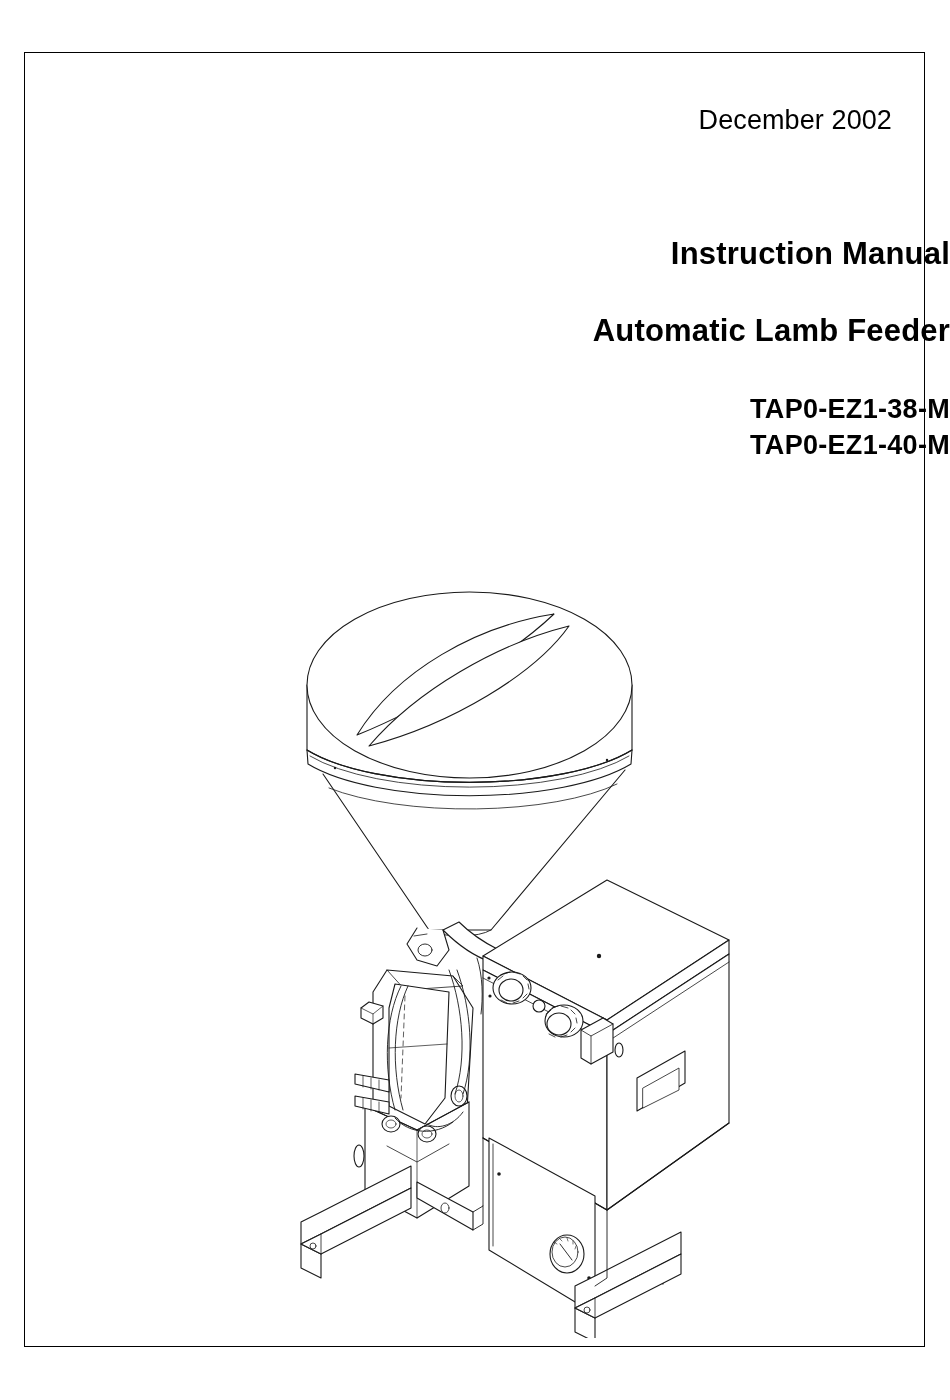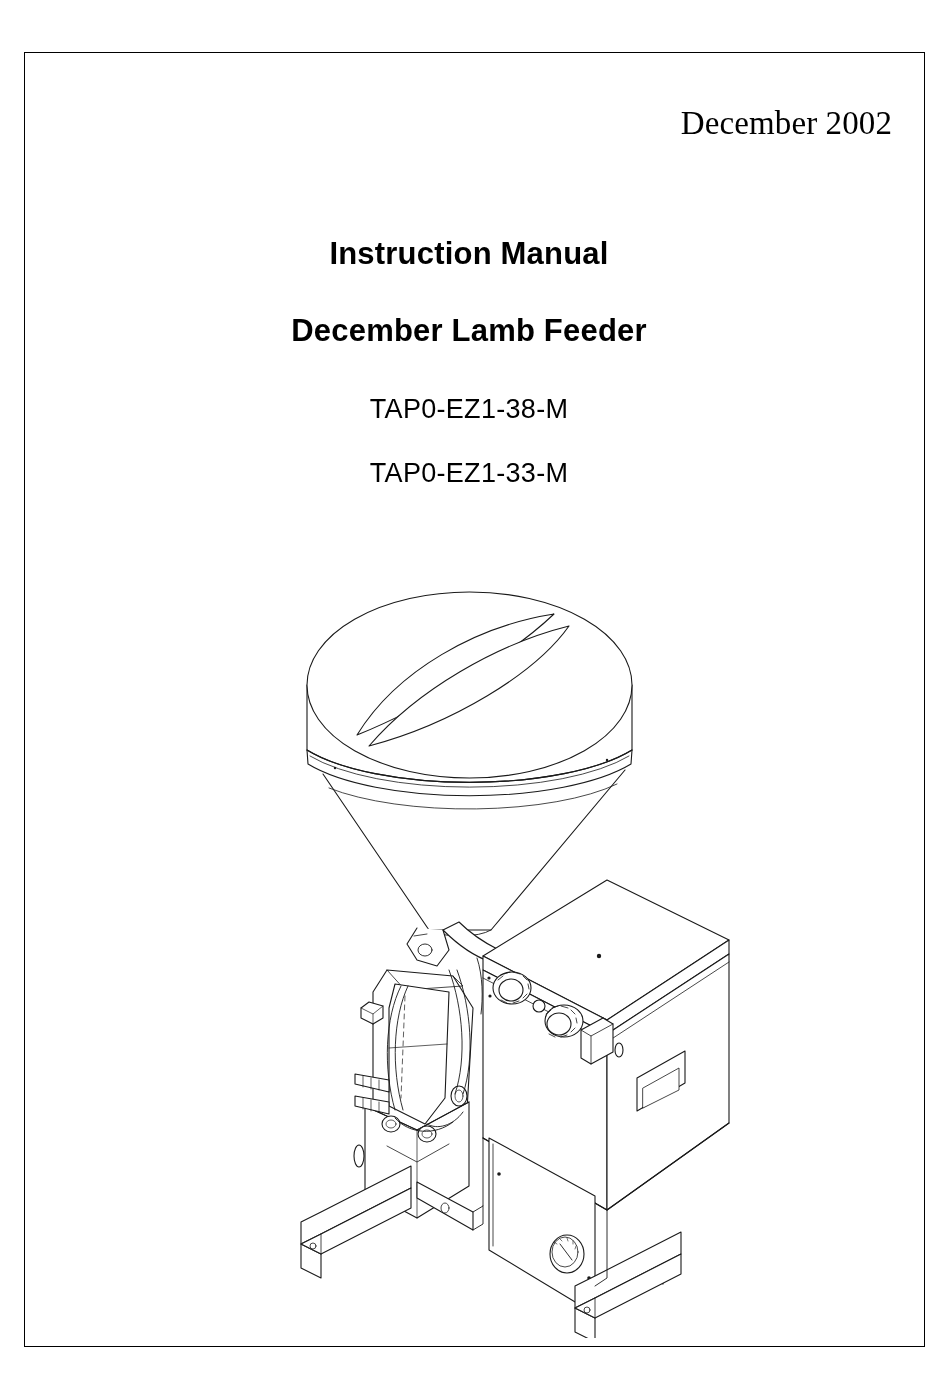--- a/index.html
+++ b/index.html
@@ -27,54 +27,52 @@
     width: 901px;
     height: 1295px;
     border: 1.6px solid #000000;
     box-sizing: border-box;
   }
   
   .date-line {
     position: absolute;
     right: 58px;
     top: 105px;
-    font-size: 33px;
+    font-size: 27px;
     letter-spacing: 0.1px;
     white-space: nowrap;
-    font-family: Liberation Serif, serif;
   }
   .title-block {
     position: absolute;
     left: 0;
-    right: 12px;
+    right: 0;
     top: 238px;
-    text-align: center;
+    text-align: right;
   }
   .title-main {
     font-size: 31px;
     font-weight: bold;
     letter-spacing: 0.2px;
     line-height: 1;
   }
   .title-sub {
     font-size: 31px;
     font-weight: bold;
     letter-spacing: 0.2px;
     line-height: 1;
     margin-top: 46px;
   }
   .model-list {
     margin-top: 46px;
   }
   .model-line {
     font-size: 27px;
-    font-weight: normal;
+    font-weight: bold;
     letter-spacing: 0.3px;
     line-height: 1.32;
-    margin-top: 28px;
   }
   
   .illustration {
     position: absolute;
     left: 277px;
     top: 578px;
     width: 490px;
     height: 760px;
   }
   .illustration svg {
@@ -87,24 +85,24 @@
 <body>
 
 <div class="page">
 
   <div class="page-frame"></div>
 
   <div class="date-line">December 2002</div>
 
   <div class="title-block">
     <div class="title-main">Instruction Manual</div>
-    <div class="title-sub">December Lamb Feeder</div>
+    <div class="title-sub">Automatic Lamb Feeder</div>
     <div class="model-list">
       <div class="model-line">TAP0-EZ1-38-M</div>
-      <div class="model-line">TAP0-EZ1-33-M</div>
+      <div class="model-line">TAP0-EZ1-40-M</div>
     </div>
   </div>
 
   <div class="illustration">
     <svg viewBox="0 0 490 760" xmlns="http://www.w3.org/2000/svg">
       <g fill="#ffffff" stroke="#1a1a1a" stroke-width="1.1" stroke-linejoin="round" stroke-linecap="round">
 
         <g>
           <path d="M 30 107 L 30 172 A 185 62 0 0 0 355 172 L 355 107 Z"></path>
           <path d="M 30 172 A 185 62 0 0 0 355 172" fill="none"></path>

